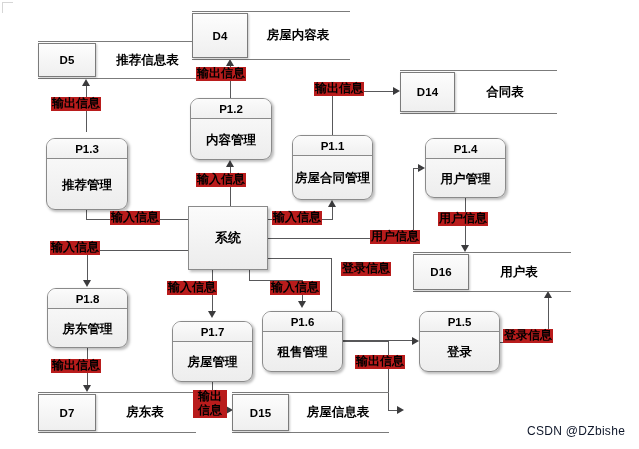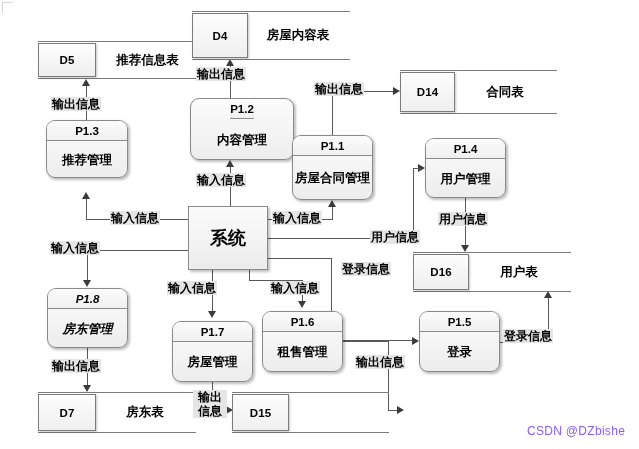--- a/index.html
+++ b/index.html
@@ -72,48 +72,48 @@
     font-family:"DejaVu Sans","Liberation Sans",sans-serif;
   }
 
   
   .entity{
     position:absolute;box-sizing:border-box;
     border:1.4px solid #8a8a8a;
     background:linear-gradient(180deg,#fbfbfb 0%,#ececec 100%);
     box-shadow:1.5px 1.5px 2.5px rgba(0,0,0,.25);
     display:flex;align-items:center;justify-content:center;
-    font-size:18px;font-weight:bold;color:#000;
+    font-size:13px;font-weight:bold;color:#000;
     font-family:"DejaVu Sans","Liberation Sans",sans-serif;
   }
 
   
   .seg{position:absolute;background:#58585a;}
   .seg.h{height:1.4px;}
   .seg.v{width:1.4px;}
 
   .arw{position:absolute;width:0;height:0;}
   .arw.up{border-left:4.5px solid transparent;border-right:4.5px solid transparent;border-bottom:7px solid #3b3b3d;}
   .arw.down{border-left:4.5px solid transparent;border-right:4.5px solid transparent;border-top:7px solid #3b3b3d;}
   .arw.right{border-top:4.5px solid transparent;border-bottom:4.5px solid transparent;border-left:7px solid #3b3b3d;}
 
   .flabel{
     position:absolute;
     font-size:12px;font-weight:bold;color:#000;
-    font-family:Liberation Sans, sans-serif;
+    font-family:Liberation Mono, monospace;
     white-space:nowrap;
-    background:#e5e5e5;
+    background:#b91c1c;
     line-height:14px;
     padding:0 1px;
   }
   .flabel.wrap{white-space:normal;width:32px;text-align:center;line-height:14px;}
 
   .watermark{
     position:absolute;
-    font-size:12px;color:#8b5cf6;
+    font-size:12px;color:#0f172a;
     font-family:"Liberation Sans",sans-serif;
     white-space:nowrap;
     letter-spacing:.3px;
   }
   .corner{
     position:absolute;
     border:1px solid #d6d6d6;
     width:10px;height:10px;
     border-right:none;border-bottom:none;
   }
@@ -219,44 +219,45 @@
     <div class="line top"></div>
     <div class="line bot"></div>
     <div class="cell-id" style="width:56px;">D7</div>
     <div class="cell-name" style="left:56px;">房东表</div>
   </div>
 
   <div class="store" style="left:232px;top:392px;width:157px;height:41px;">
     <div class="line top"></div>
     <div class="line bot"></div>
     <div class="cell-id" style="width:55px;">D15</div>
-  </div>
-
-
-  <div class="proc" style="left:46px;top:120px;width:82px;height:58px;">
+    <div class="cell-name" style="left:55px;">房屋信息表</div>
+  </div>
+
+
+  <div class="proc" style="left:46px;top:138px;width:82px;height:72px;">
     <div class="hd">P1.3</div>
     <div class="bd">推荐管理</div>
   </div>
 
-  <div class="proc" style="left:190px;top:98px;width:104px;height:62px;align-items:center;">
+  <div class="proc" style="left:190px;top:98px;width:82px;height:62px;">
     <div class="hd">P1.2</div>
     <div class="bd">内容管理</div>
   </div>
 
   <div class="proc" style="left:292px;top:135px;width:81px;height:65px;">
     <div class="hd">P1.1</div>
     <div class="bd">房屋合同管理</div>
   </div>
 
   <div class="proc" style="left:425px;top:138px;width:81px;height:60px;">
     <div class="hd">P1.4</div>
     <div class="bd">用户管理</div>
   </div>
 
-  <div class="proc" style="left:47px;top:288px;width:81px;height:60px;font-style:italic;">
+  <div class="proc" style="left:47px;top:288px;width:81px;height:60px;">
     <div class="hd">P1.8</div>
     <div class="bd">房东管理</div>
   </div>
 
   <div class="proc" style="left:172px;top:321px;width:81px;height:61px;">
     <div class="hd">P1.7</div>
     <div class="bd">房屋管理</div>
   </div>
 
   <div class="proc" style="left:262px;top:311px;width:81px;height:61px;">

